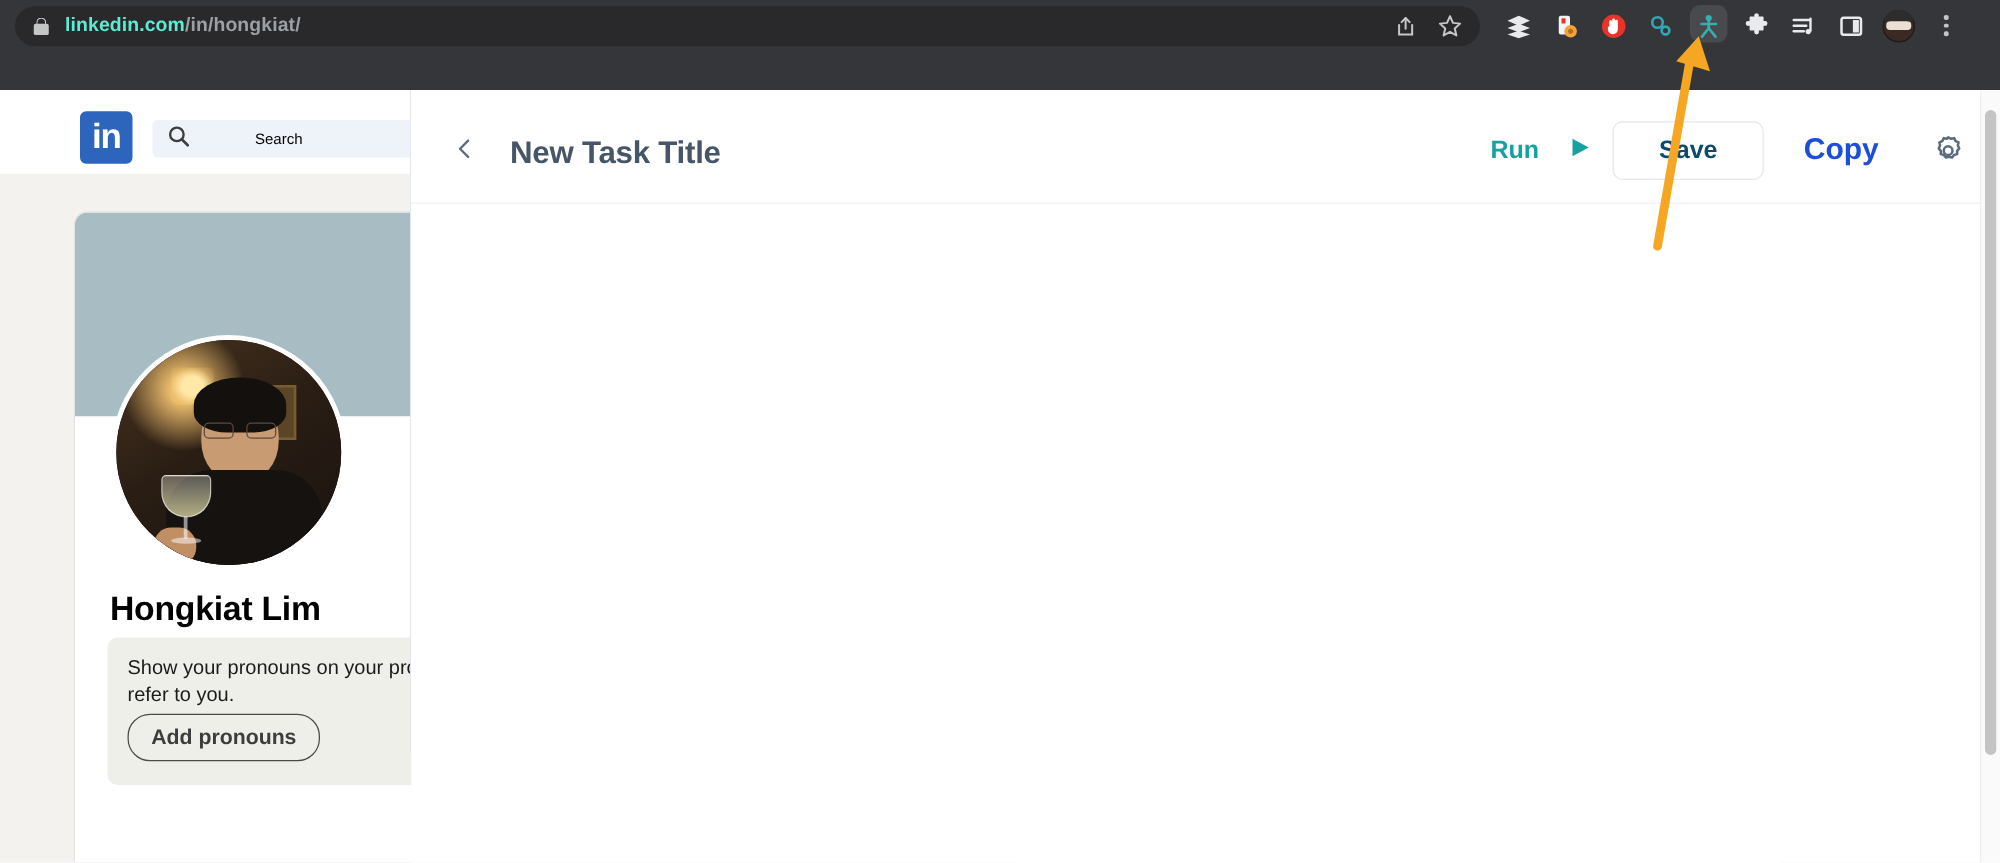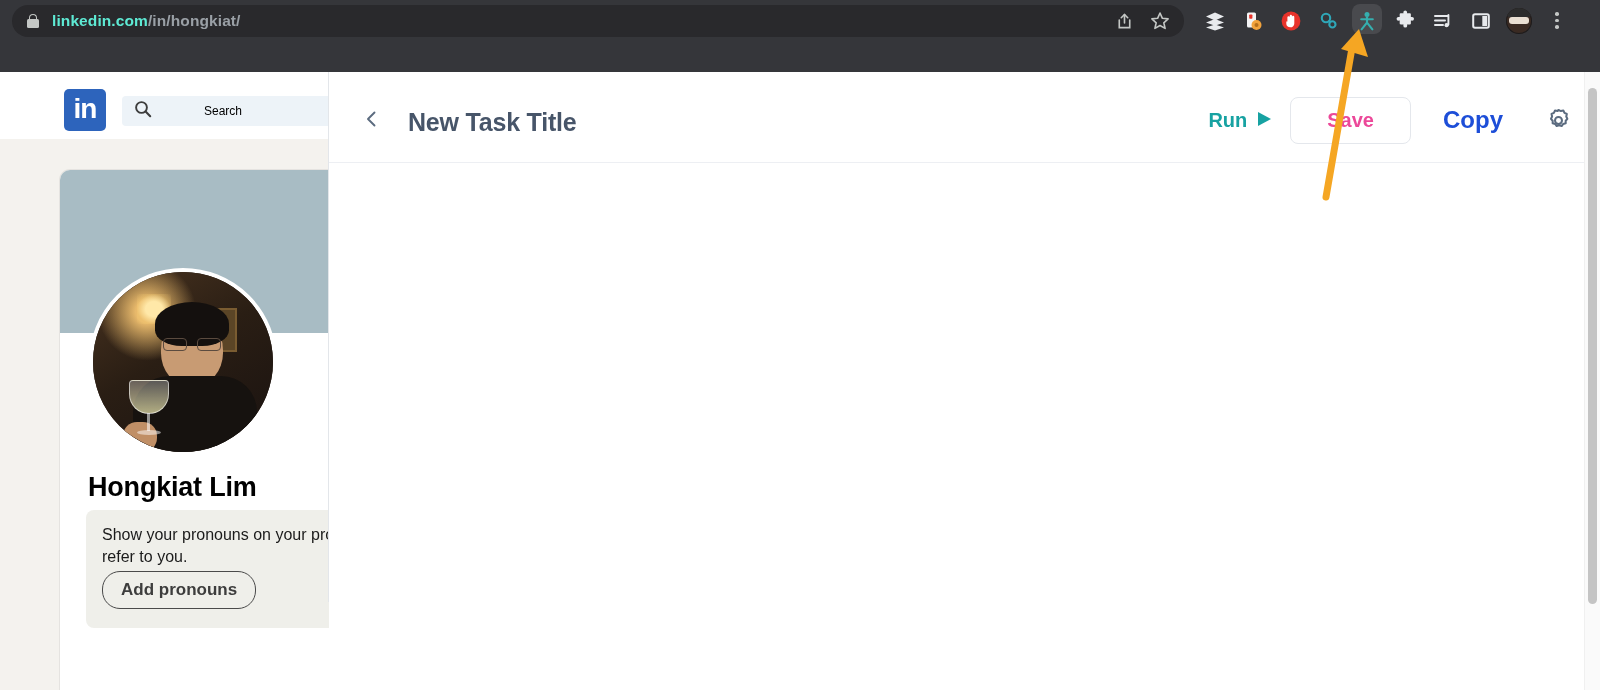--- a/index.html
+++ b/index.html
@@ -199,26 +199,26 @@
   .panel-title {
     position: absolute; left: 79px; top: 36px;
     font-size: 25px; font-weight: 700; color: #475569;
     letter-spacing: -.2px;
   }
   .panel-actions {
     position: absolute; right: 28px; top: 23px;
     display: flex; align-items: center; gap: 0;
   }
   .act-run {
-    display: flex; align-items: center; gap: 10px;
+    display: flex; align-items: center; gap: 26px;
     color: #17A2A2; font-size: 20px; font-weight: 700;
     padding: 8px 6px; margin-right: 12px;
   }
   .act-save {
-    font-size: 20px; font-weight: 600; color: #ec4899;
+    font-size: 20px; font-weight: 600; color: #0c4a6e;
     border: 1px solid #E4E7EC; border-radius: 8px;
     padding: 11px 36px; background: #fff;
   }
   .act-copy {
     font-size: 24px; font-weight: 600; color: #1d4ed8;
     padding: 11px 22px; margin-left: 10px;
   }
   .act-gear { margin-left: 18px; width: 30px; height: 30px; display: flex; align-items: center; justify-content: center; }
   .panel-body {
     position: absolute; left: 0; top: 92px;

